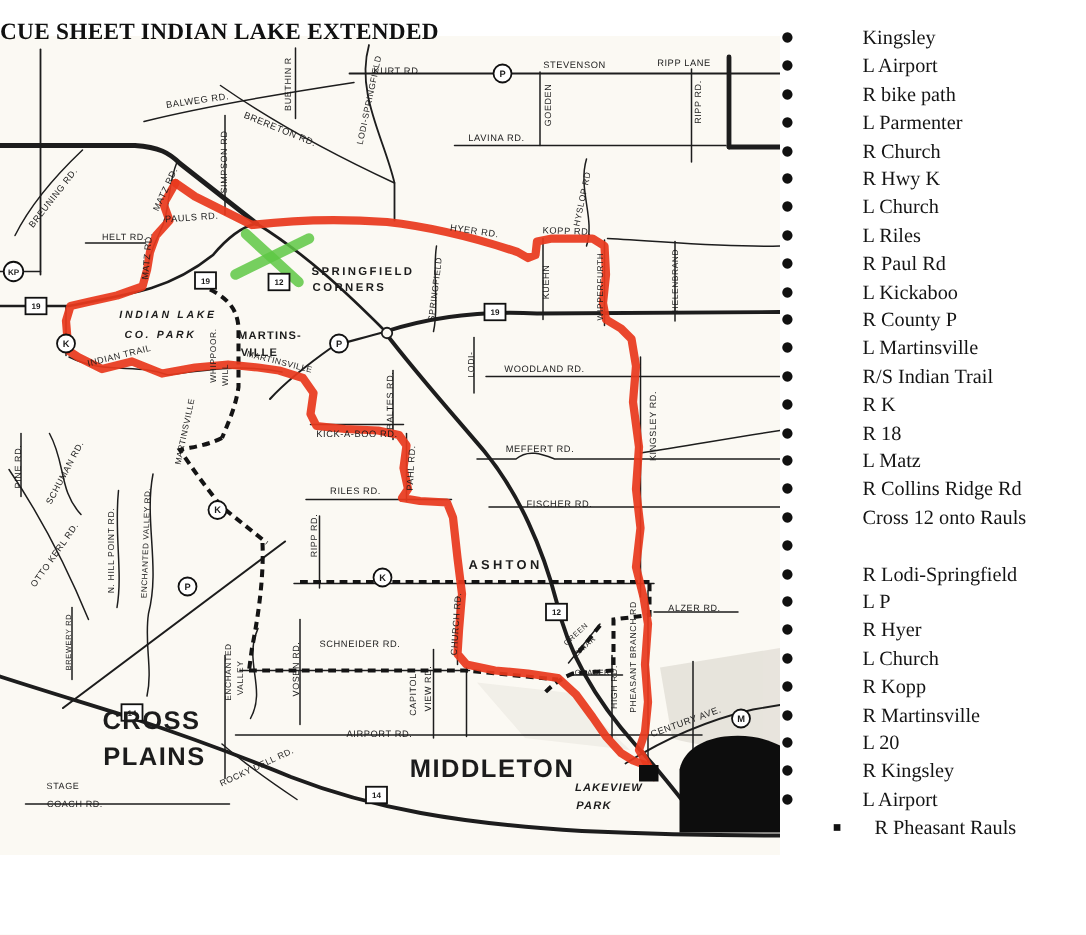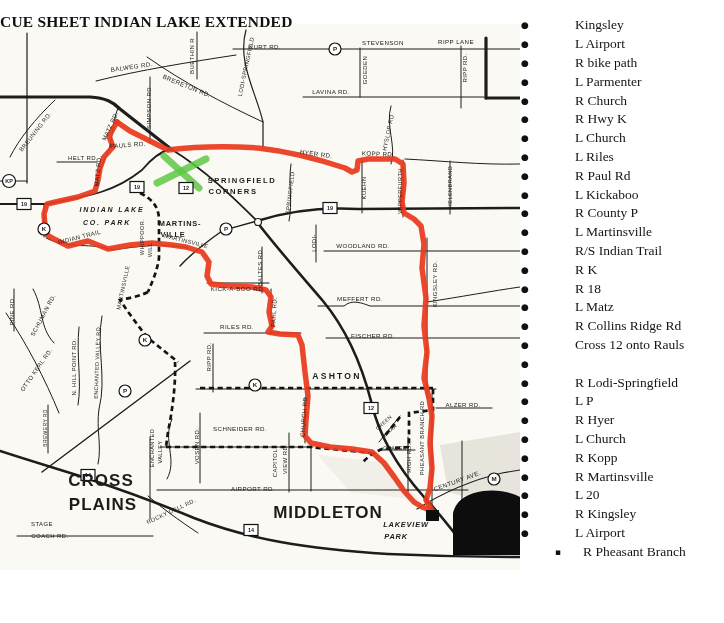--- a/index.html
+++ b/index.html
@@ -360,15 +360,15 @@
     <li class="cue-item">
       <span class="bullet">●</span>
       <span>R Kingsley</span>
     </li>
     <li class="cue-item">
       <span class="bullet">●</span>
       <span>L Airport</span>
     </li>
     <li class="cue-item square">
       <span class="bullet">▪</span>
-      <span>R Pheasant Branch</span>
+      <span>R Pheasant Rauls</span>
     </li>
   </ul>
 
 </body></html>

